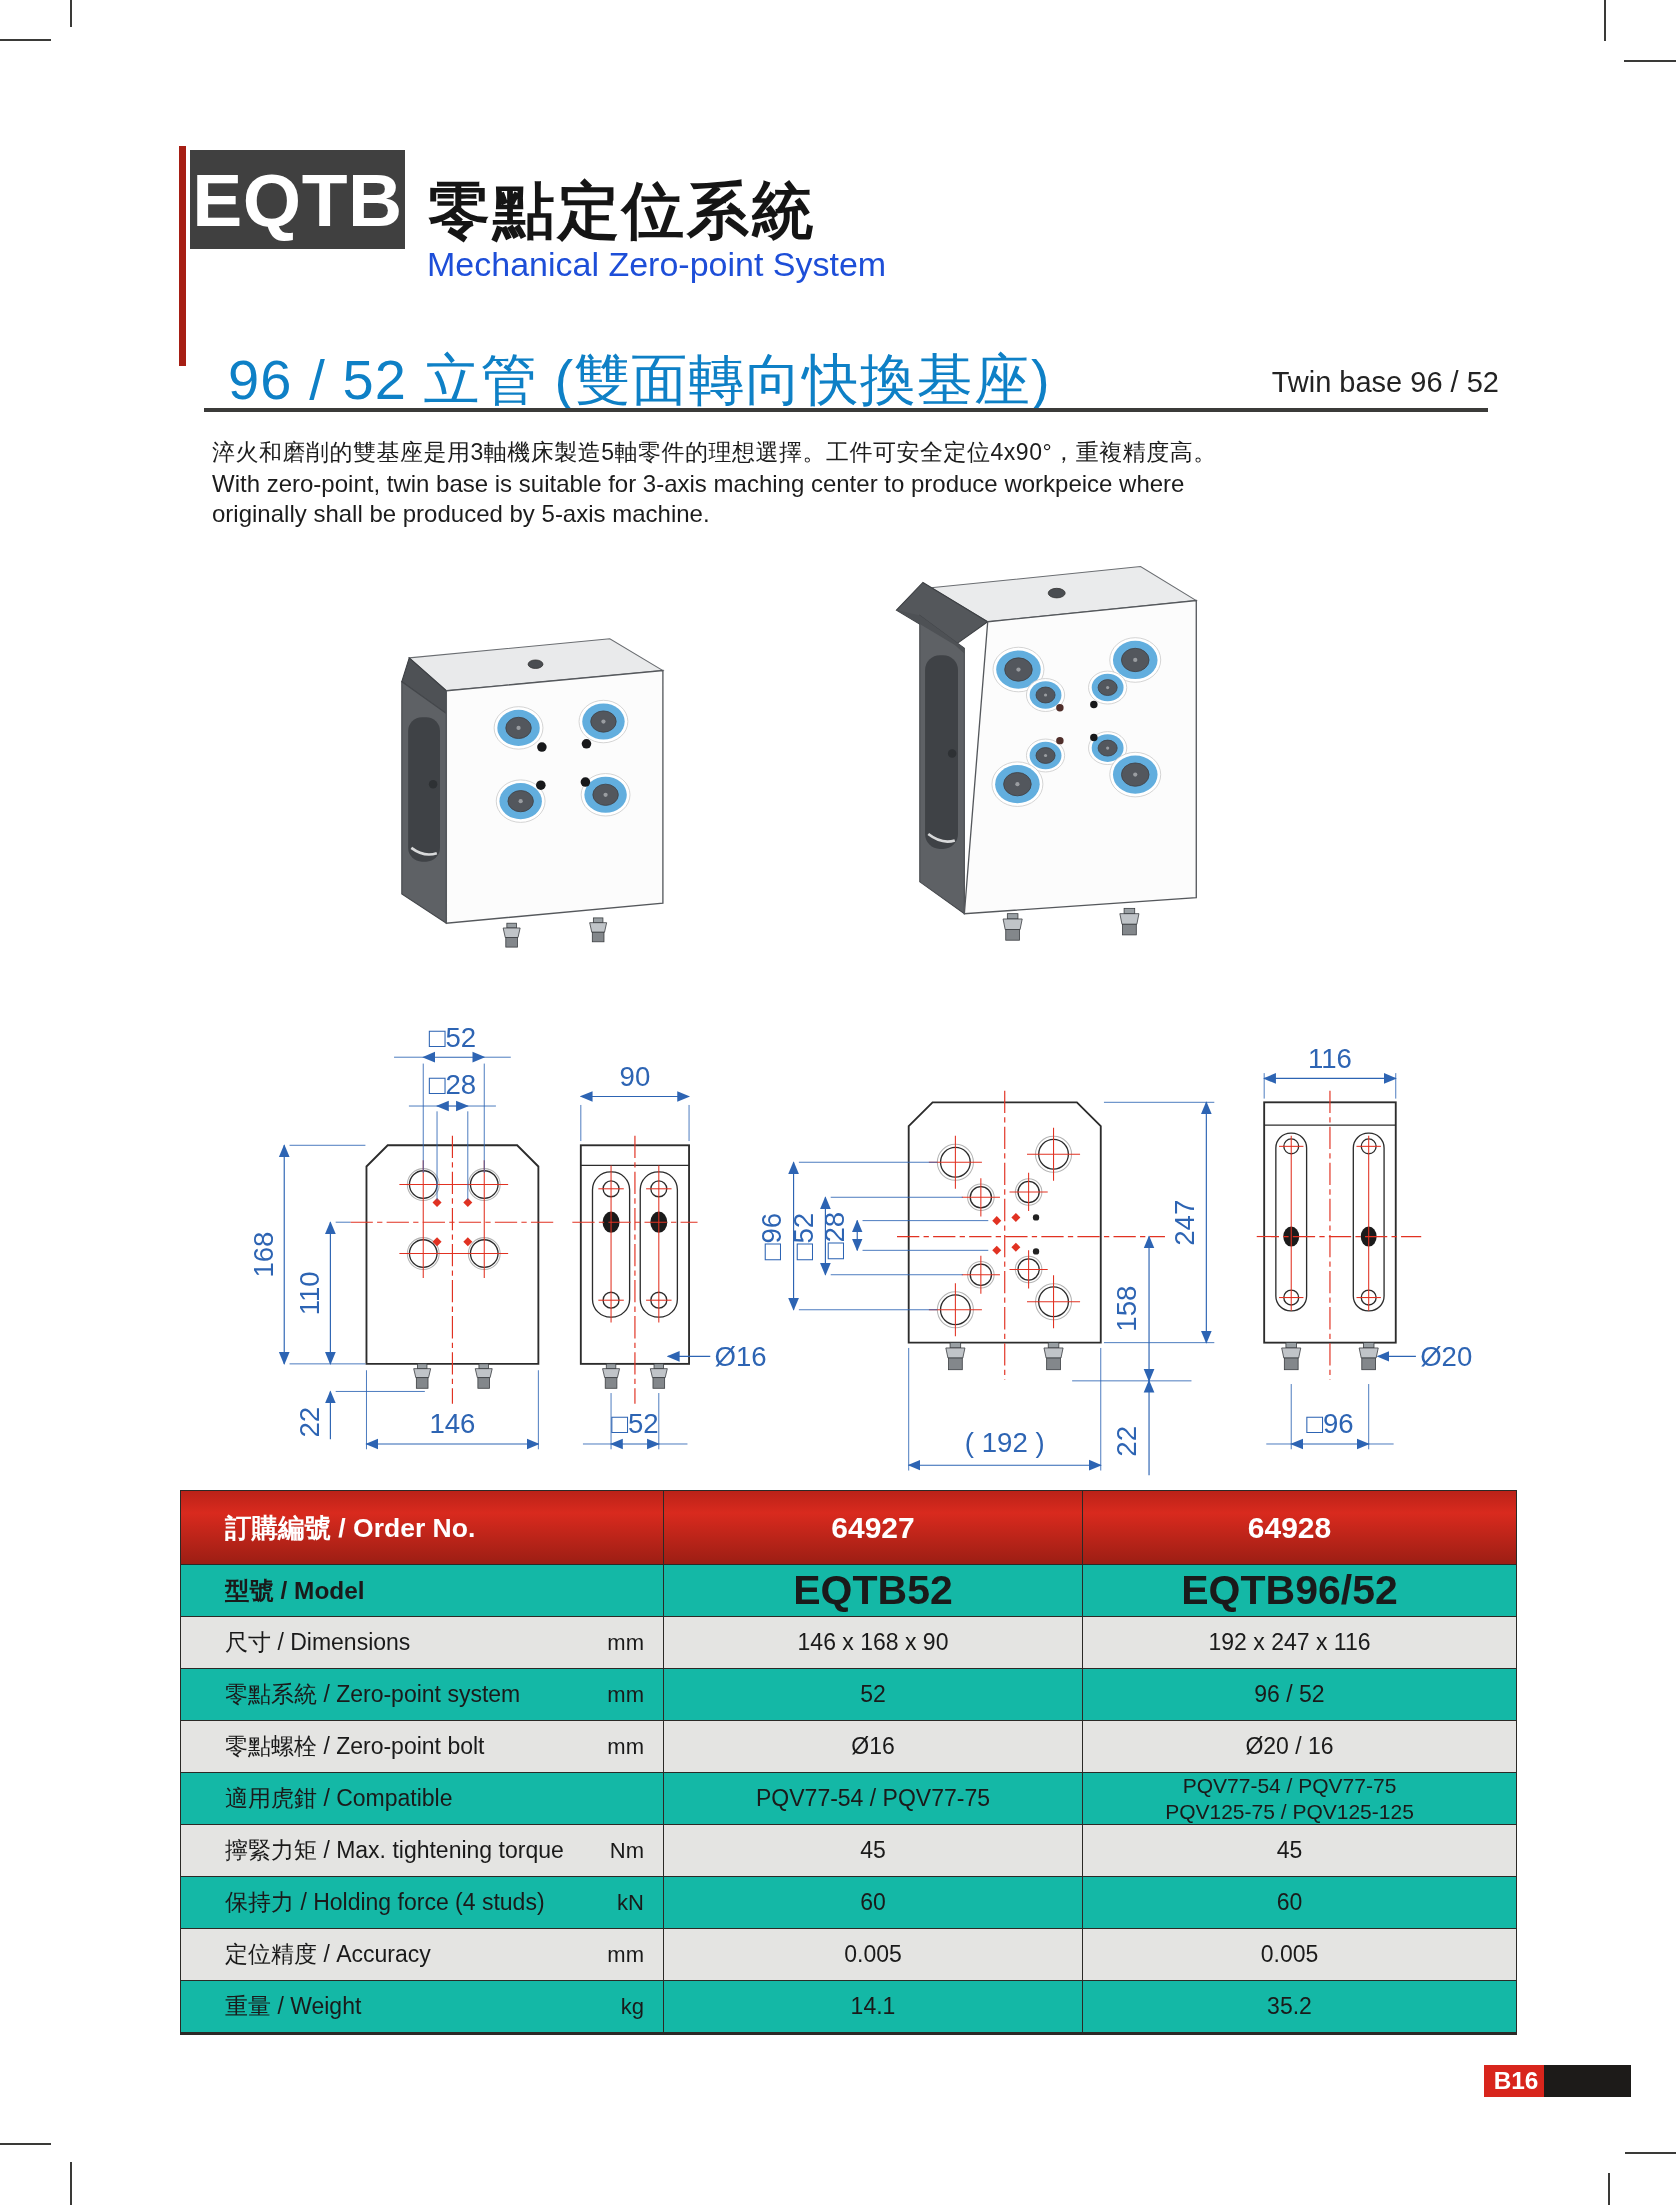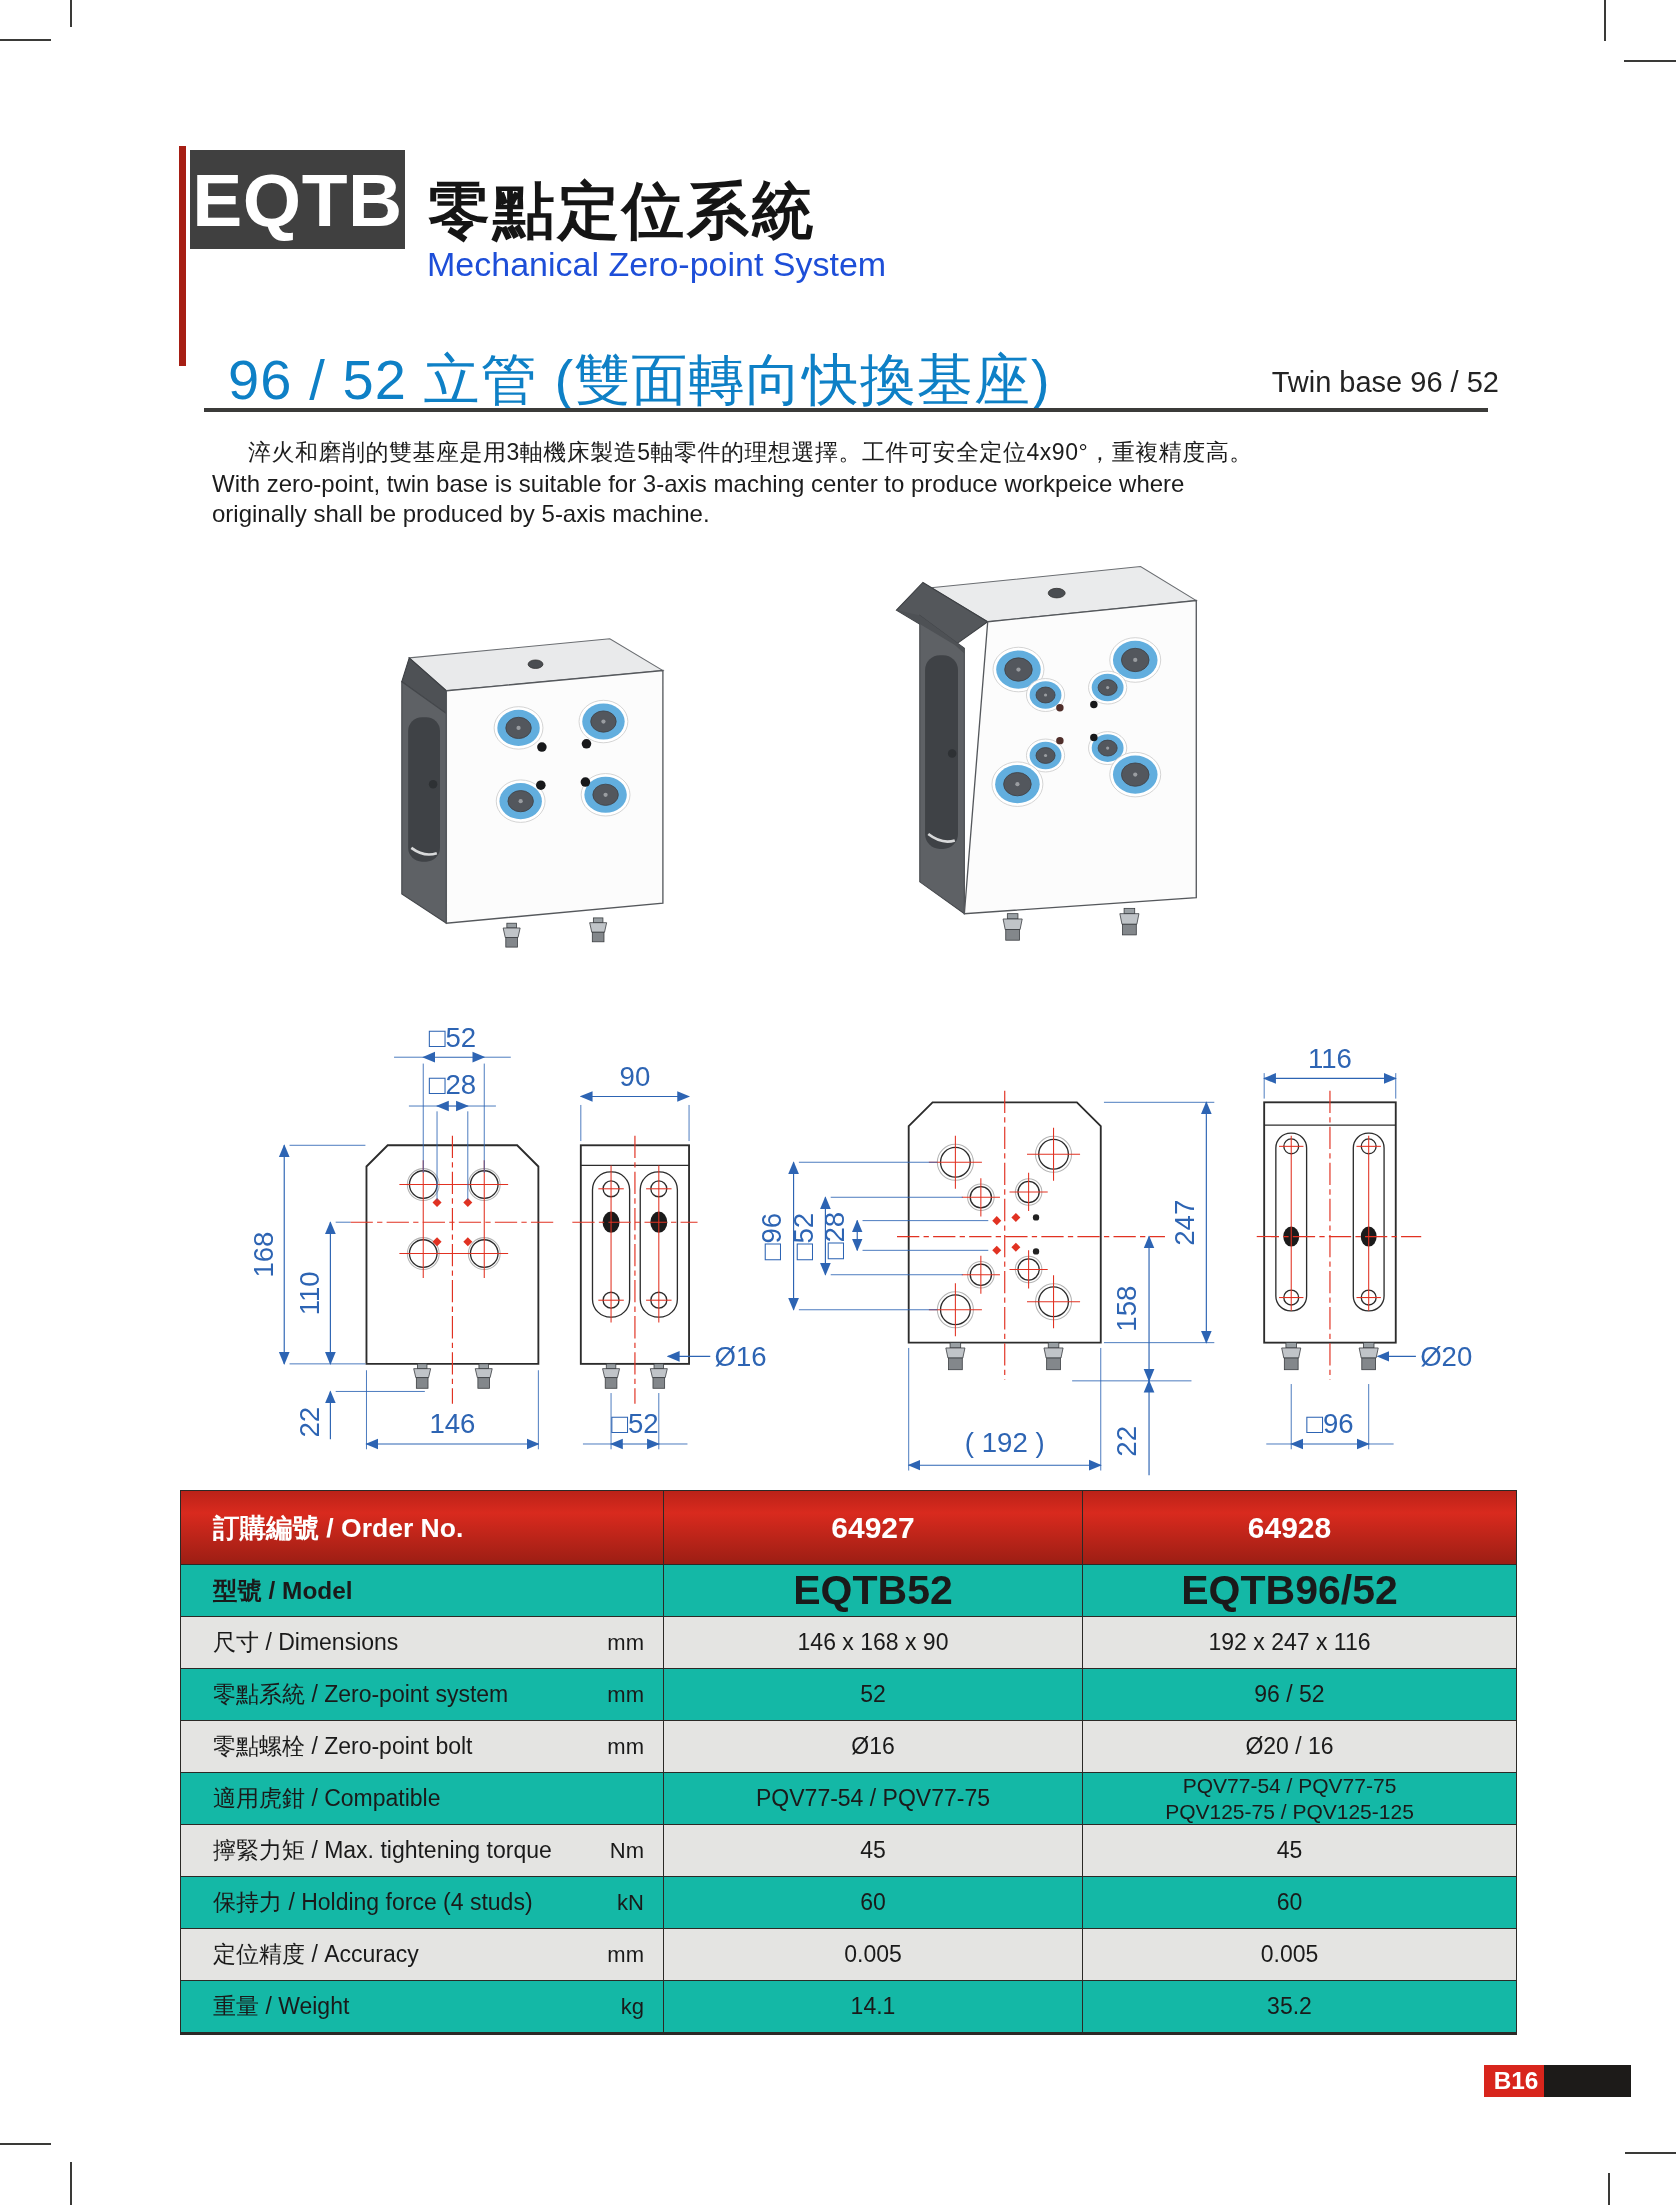--- a/index.html
+++ b/index.html
@@ -12,32 +12,32 @@
   .side-bar{position:absolute;left:179px;top:146px;width:6.9px;height:220px;background:#a61e14;}
   .logo-box{position:absolute;left:190px;top:150px;width:215px;height:99px;background:#404040;
             display:flex;align-items:center;justify-content:center;}
   .logo-text{color:#fff;font-weight:bold;font-size:75px;letter-spacing:0.5px;}
   .title-zh{position:absolute;left:428px;top:169px;font-size:62px;font-weight:bold;color:#151515;letter-spacing:2.7px;white-space:nowrap;}
   .title-en{position:absolute;left:427px;top:245px;font-size:34px;color:#1d4ed8;white-space:nowrap;}
 
   .heading-zh{position:absolute;left:228px;top:343px;font-size:56px;color:#0e80c6;letter-spacing:1.1px;white-space:nowrap;}
   .heading-en{position:absolute;right:177px;top:366px;font-size:29px;color:#232323;white-space:nowrap;}
   .rule{position:absolute;left:204px;top:408px;width:1284px;height:3.7px;background:#3b3b39;}
-  .desc-zh{position:absolute;left:212px;top:437px;font-size:23px;color:#1c1c1c;letter-spacing:0.5px;white-space:nowrap;margin-left:36px;}
+  .desc-zh{position:absolute;left:212px;top:437px;font-size:23px;color:#1c1c1c;letter-spacing:0.5px;white-space:nowrap;}
   .desc-en{position:absolute;left:212px;top:469px;font-size:24px;color:#1c1c1c;line-height:30px;}
 
   
   .spec-table{position:absolute;left:180px;top:1490px;width:1337px;box-sizing:border-box;
               border:1.6px solid #2b2926;border-bottom-width:3.7px;font-size:23px;color:#1a1a1a;}
   .t-row{display:flex;height:51px;border-top:1.6px solid #2b2926;background:#14b8a6;}
   .t-row.gray{background:#e4e4e2;}
   .t-header{display:flex;height:73px;border-top:0;
             background:linear-gradient(180deg,#bb2218 0%,#d92a1e 30%,#9c1e14 100%);color:#fff;}
   .tc{display:flex;align-items:center;box-sizing:border-box;}
-  .tc-label{width:482px;padding-left:32px;padding-right:19px;}
+  .tc-label{width:482px;padding-left:44px;padding-right:19px;}
   .tc-v1{width:419px;justify-content:center;border-left:1.6px solid #2b2926;text-align:center;}
   .tc-v2{width:414px;justify-content:center;border-left:1.6px solid #2b2926;text-align:left;flex-direction:column;}
   .t-header .tc-label{font-size:26.5px;font-weight:bold;}
   .t-header .tc-v1,.t-header .tc-v2{font-size:30px;font-weight:bold;}
   .t-model .tc-label{font-weight:bold;font-size:24.4px;}
   .t-model .tc-v1,.t-model .tc-v2{font-weight:bold;font-size:41px;}
   .unit{margin-left:auto;font-size:22px;}
   .vline2{line-height:25.5px;font-size:21px;}
 
   .badge-red{position:absolute;left:1484px;top:2065px;width:64px;height:32px;background:#d8251c;

